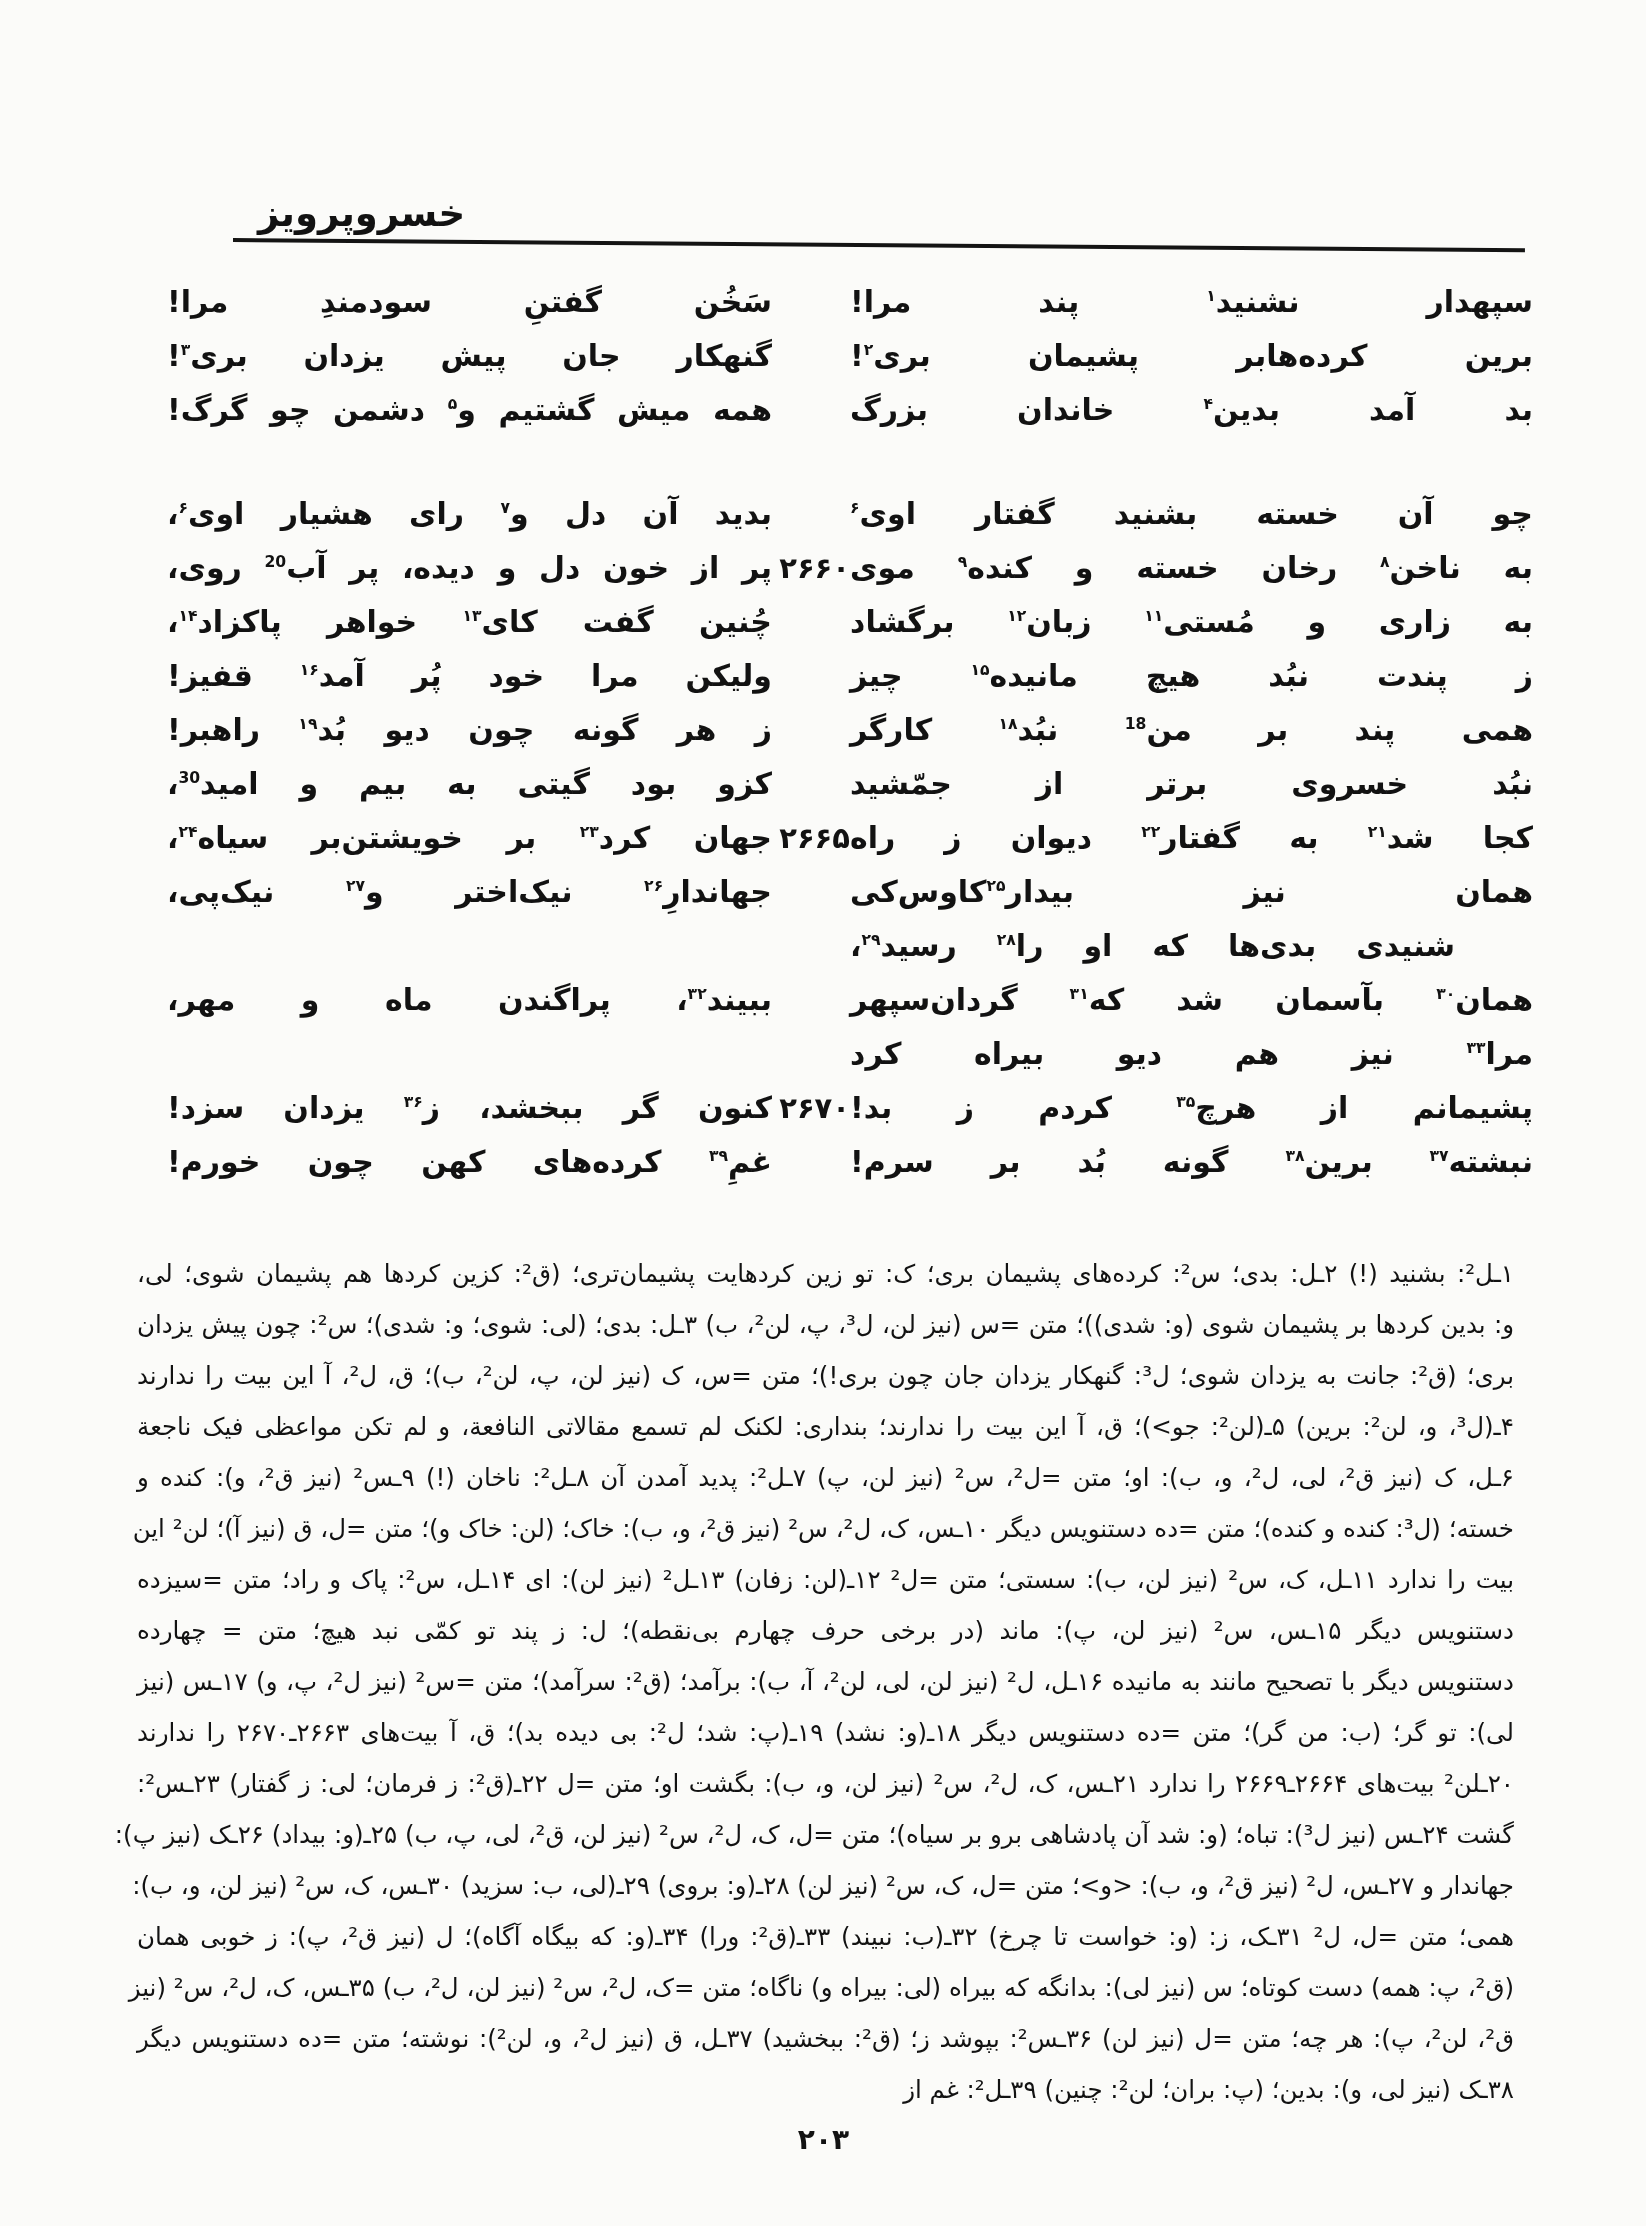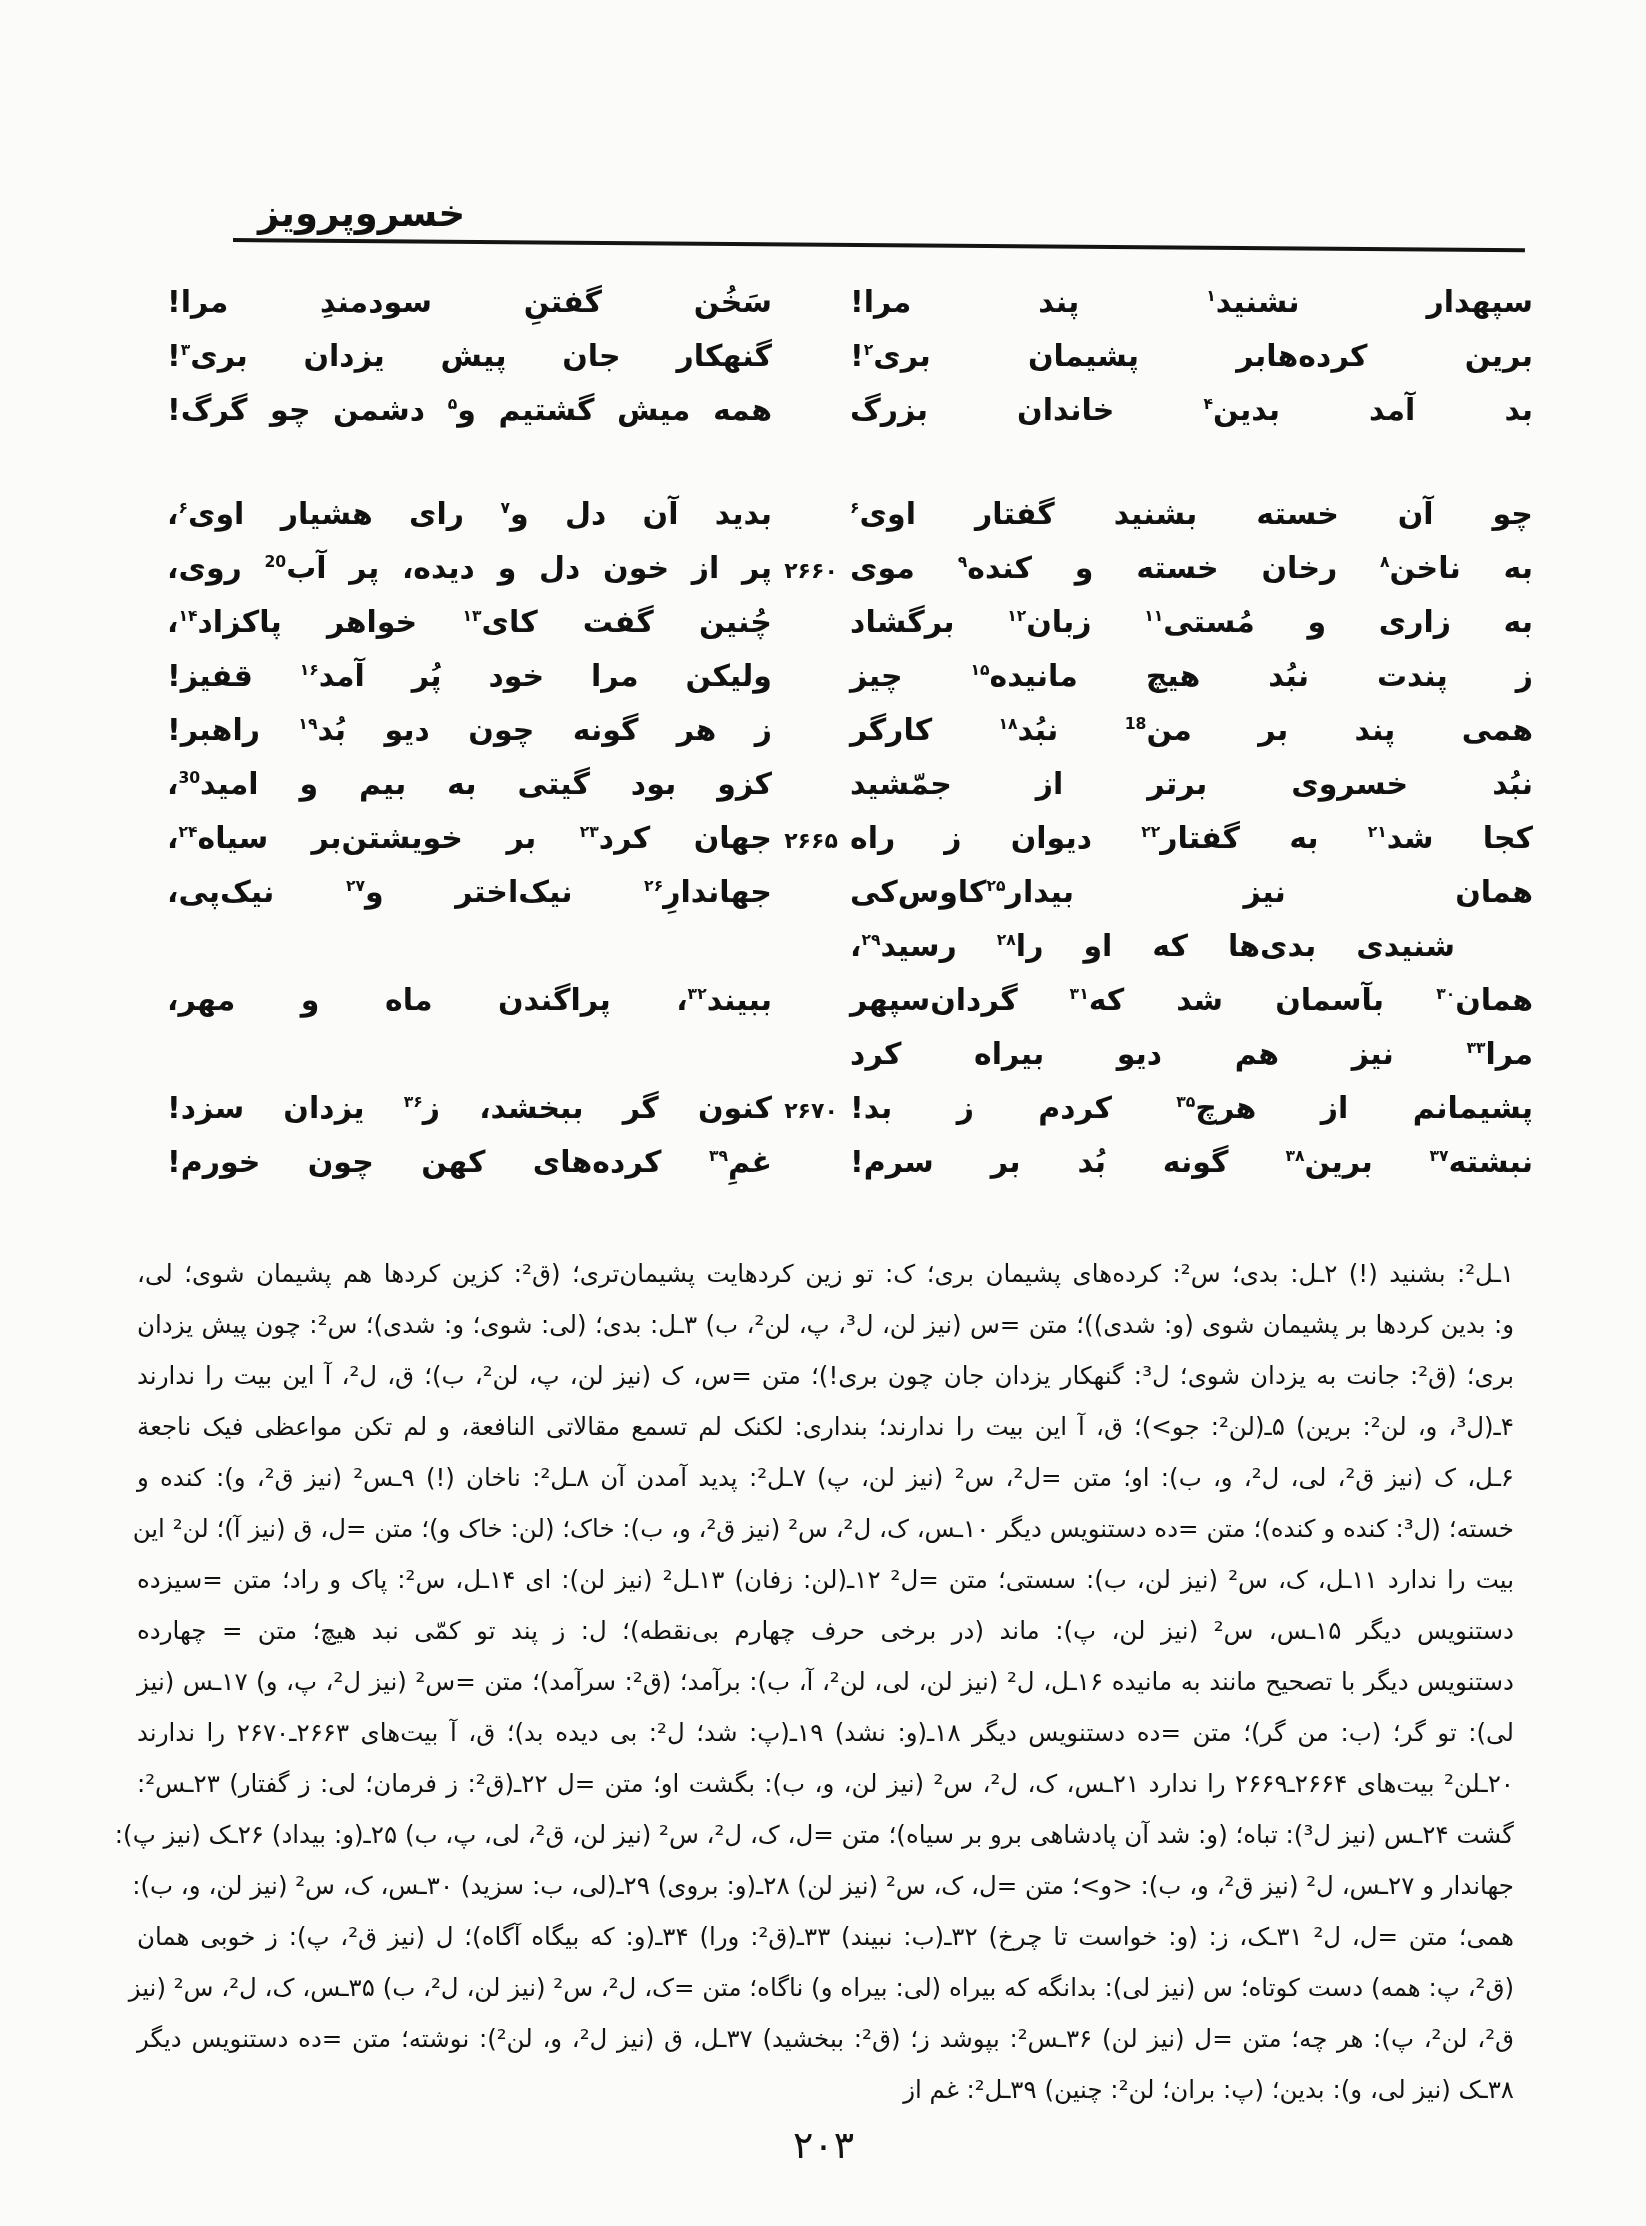--- a/index.html
+++ b/index.html
@@ -24,36 +24,36 @@
     direction:rtl;
   }
   .bayt{
     display:flex;flex-direction:row;align-items:baseline;
     height:54px;font-size:30px;font-weight:700;line-height:54px;
   }
   .stanza-gap{margin-top:50px;}
   .h{white-space:nowrap;text-align:justify;text-align-last:justify;overflow:visible;}
   .h1{width:683px;}
   .h2{width:605px;}
-  .bnum{width:78px;text-align:center;font-size:22px;flex:none;}
+  .bnum{width:78px;text-align:right;font-size:29px;flex:none;}
   .h sup{font-size:0.52em;line-height:0;vertical-align:super;font-weight:700;}
   
   .footnotes{
     position:absolute;top:1248px;right:133px;width:1377px;
     direction:rtl;font-size:24.5px;line-height:51px;font-weight:400;
   }
   .fn-line{
     text-align:justify;text-align-last:justify;white-space:nowrap;
     height:51px;overflow:visible;
   }
   .fn-line:last-child{text-align-last:auto;}
   
   .folio{
     position:absolute;top:2123px;left:0;width:100%;
-    text-align:center;font-size:38px;font-weight:400;
+    text-align:center;font-size:28px;font-weight:700;
   }
 </style>
 </head>
 <body>
 
 <div class="runhead">خسروپرویز</div>
 <div class="head-rule"></div>
 
 <div class="poem" id="poem">
     <div class="bayt">

